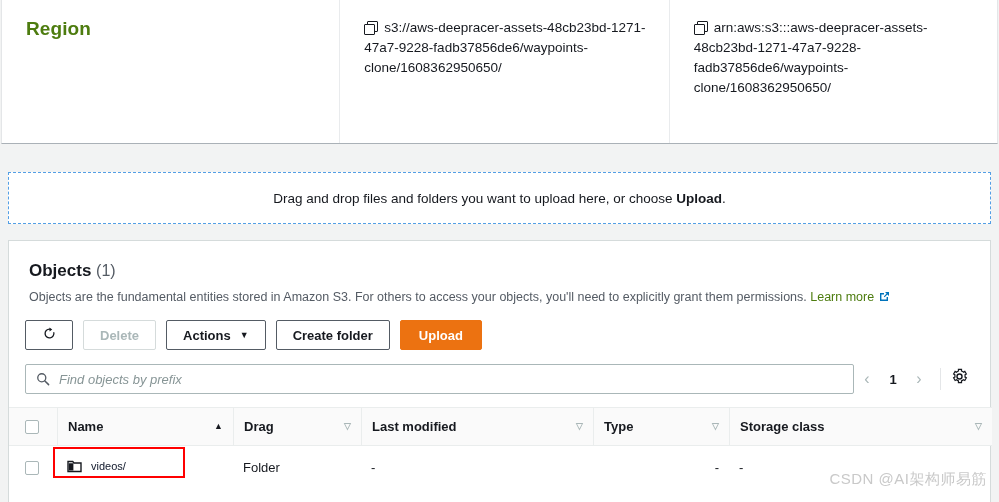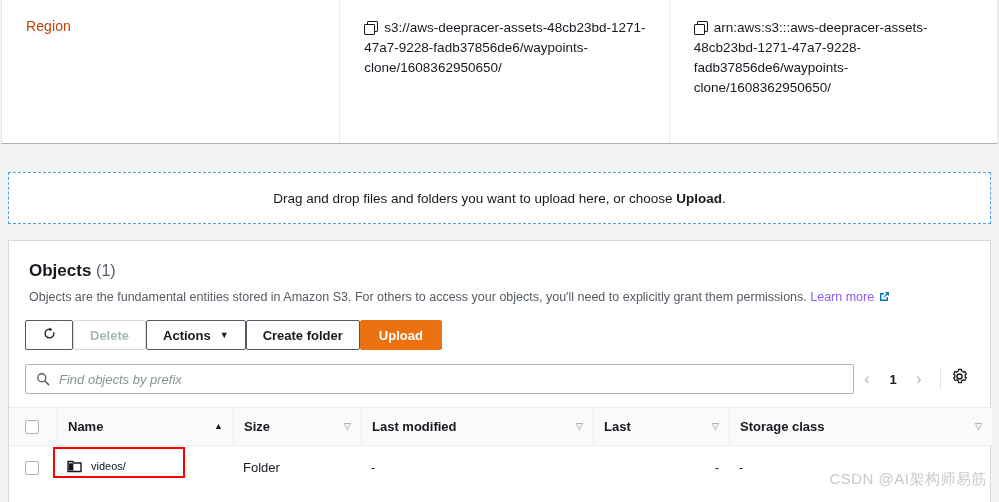--- a/index.html
+++ b/index.html
@@ -19,21 +19,21 @@
     border: 1px solid #e4e6e8;
     border-top: none;
     border-bottom: 1px solid #aab1b7;
     display: flex;
   }
   .info-col { padding: 18px 20px 0 24px; position: relative; }
   .info-col.c1 { width: 338px; }
   .info-col.c2 { width: 330px; border-left: 1px solid #e9ebed; }
   .info-col.c3 { width: 329px; border-left: 1px solid #e9ebed; }
   .info-label {
-    font-size: 14px; color: #c2410c; font-weight: 400;
+    font-size: 19px; color: #4d7c0f; font-weight: 700;
     margin-bottom: 9px; letter-spacing: .1px;
   }
   .info-value {
     font-size: 13.5px; color: #16191f; line-height: 20px;
     word-break: break-word;
   }
   .info-value.with-icon { text-indent: 0; }
   .copy-icon {
     display: inline-block; vertical-align: -2px;
     width: 13px; height: 13px; position: relative; margin-right: 7px;
@@ -64,30 +64,30 @@
     background: #ffffff;
     border: 1px solid #d5dbdb;
     border-bottom: none;
   }
   .panel-head { padding: 20px 20px 0 20px; }
   .panel-title { font-size: 17px; font-weight: 700; color: #16191f; }
   .panel-title .count { font-weight: 400; color: #545b64; font-size: 16px; }
   .panel-desc {
     margin-top: 8px; font-size: 12.5px; color: #545b64; line-height: 17px;
   }
-  .panel-desc a { color: #8b5cf6; text-decoration: none; }
+  .panel-desc a { color: #4d7c0f; text-decoration: none; }
   .ext-icon {
     display: inline-block; width: 12px; height: 12px; position: relative;
     vertical-align: -2px; margin-left: 4px;
   }
   .ext-icon svg { display: block; }
 
   
   .toolbar {
-    display: flex; align-items: center; 
+    display: flex; align-items: center; gap: 10px;
     padding: 14px 0 0 16px;
   }
   .btn {
     height: 30px; border: 1px solid #545b64; border-radius: 2px;
     background: #ffffff; color: #16191f;
     font-family: "Liberation Sans", sans-serif;
     font-size: 13px; font-weight: 700;
     padding: 0 16px; cursor: pointer;
     display: flex; align-items: center; justify-content: center;
   }
@@ -260,33 +260,33 @@
             </div>
           </th>
           <th class="col-name">
             <div class="th-inner th-div sortable">
               <span>Name</span>
               <span class="sort-ind active">▲</span>
             </div>
           </th>
           <th class="col-type">
             <div class="th-inner th-div sortable">
-              <span>Size</span>
+              <span>Drag</span>
               <span class="sort-ind idle">▽</span>
             </div>
           </th>
           <th class="col-mod">
             <div class="th-inner th-div sortable">
               <span>Last modified</span>
               <span class="sort-ind idle">▽</span>
             </div>
           </th>
           <th class="col-size">
             <div class="th-inner th-div sortable">
-              <span>Last</span>
+              <span>Type</span>
               <span class="sort-ind idle">▽</span>
             </div>
           </th>
           <th class="col-storage">
             <div class="th-inner th-div sortable">
               <span>Storage class</span>
               <span class="sort-ind idle">▽</span>
             </div>
           </th>
         </tr>

